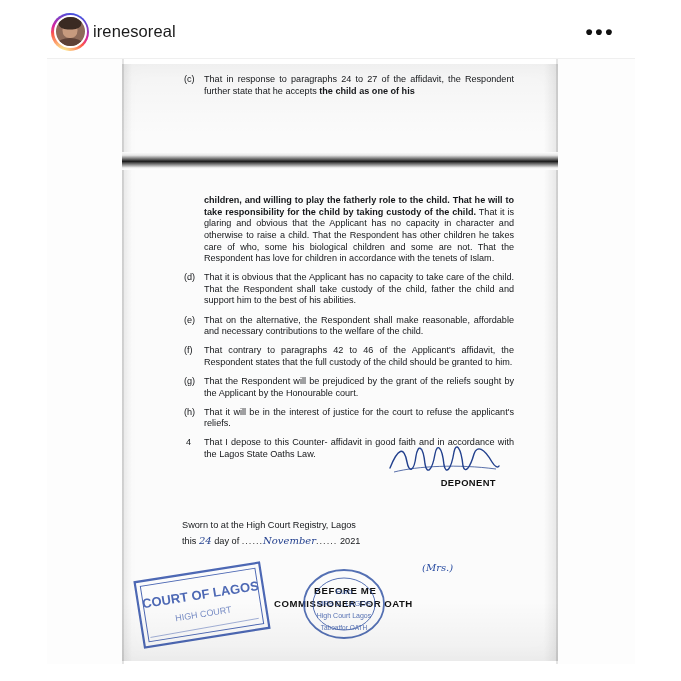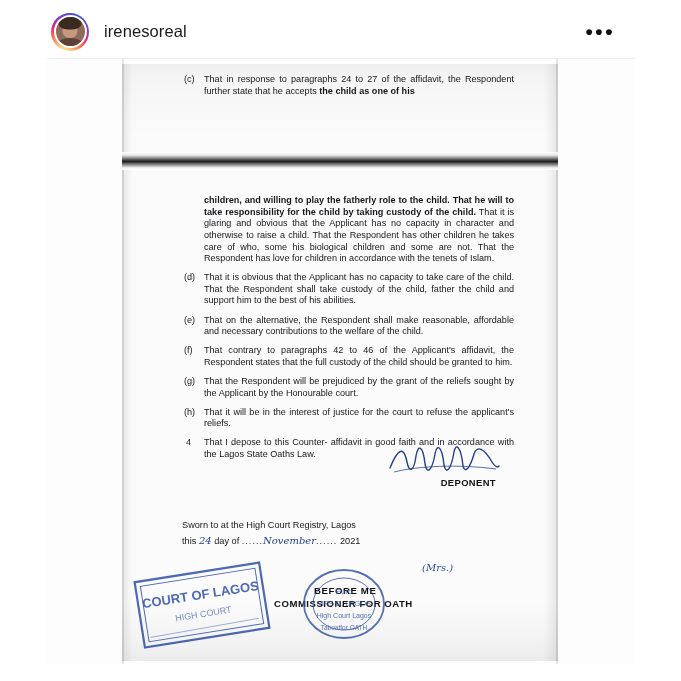--- a/index.html
+++ b/index.html
@@ -77,21 +77,21 @@
     position: absolute;
     left: 50%;
     bottom: -4px;
     transform: translateX(-50%);
     width: 25px;
     height: 12px;
     border-radius: 50% 50% 0 0;
     background: #5d4036;
   }
   .username {
-    margin-left: 15px;
+    margin-left: 4px;
     font-size: 16.5px;
     color: #1a1a1a;
     letter-spacing: 0.1px;
     font-weight: 400;
   }
   .more-btn {
     margin-left: auto;
     margin-right: 20px;
     color: #111;
     font-size: 21px;

